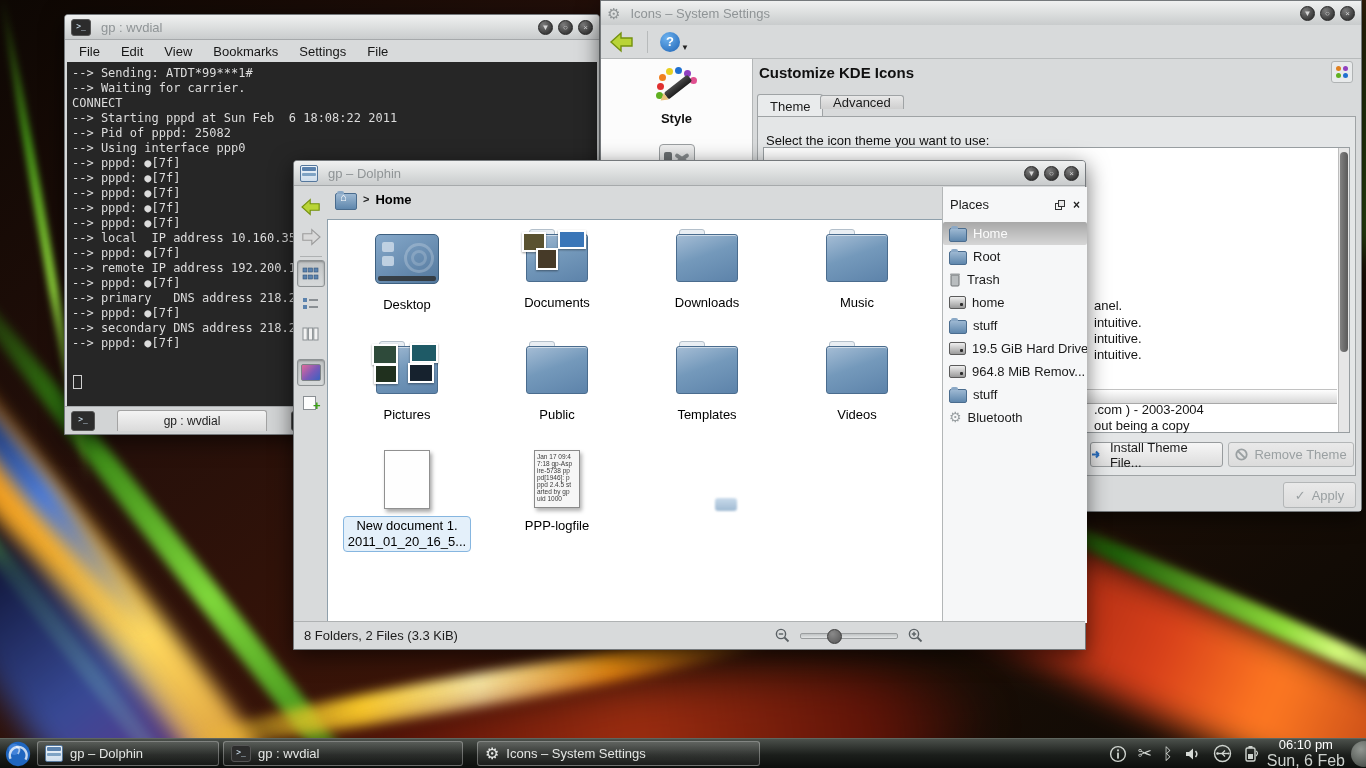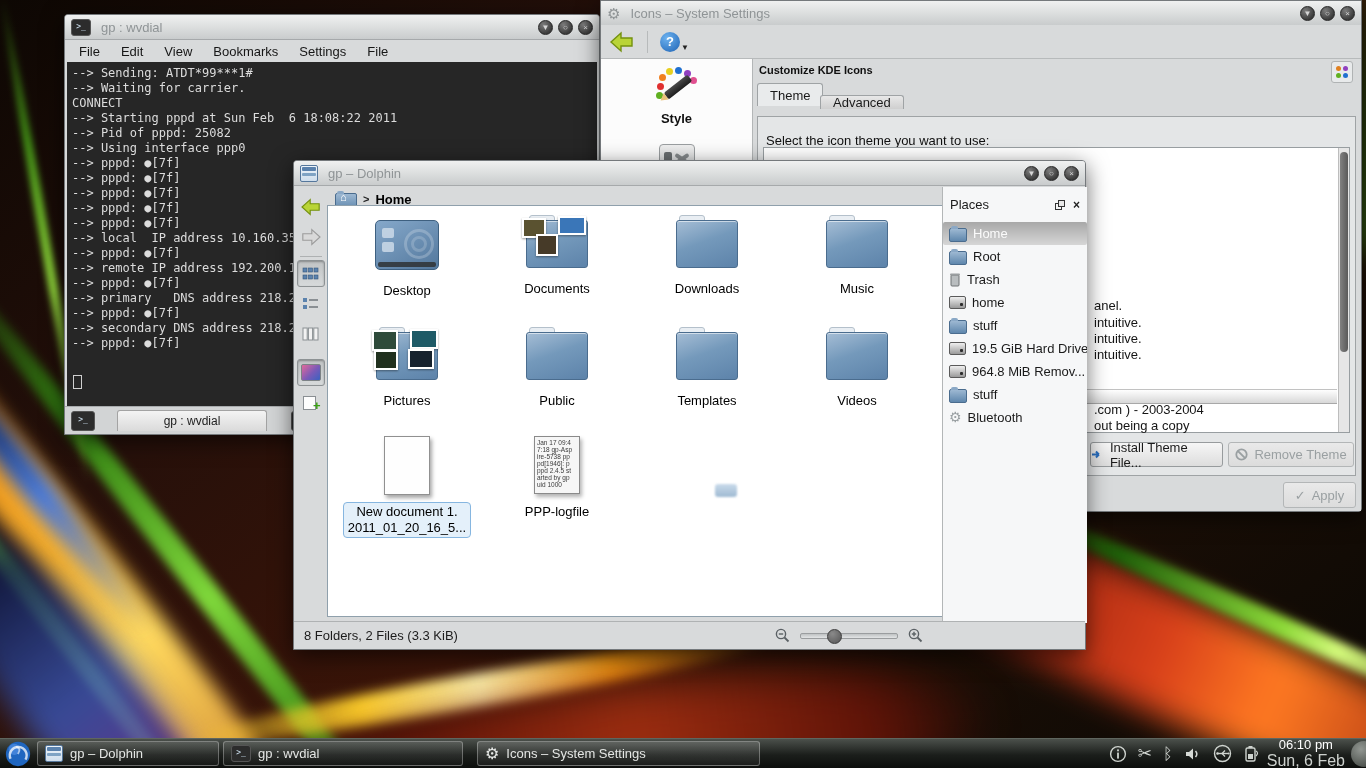--- a/index.html
+++ b/index.html
@@ -41,21 +41,21 @@
     border:1px solid #a3a3a3;border-bottom:none;border-radius:3px 3px 0 0;
     display:flex;align-items:center;justify-content:center;font-size:12px;color:#222;box-sizing:border-box;}
   
   #settings{left:600px;top:0;width:762px;height:512px;z-index:20;border-radius:0 0 4px 4px;}
   #settings .abs{position:absolute;box-sizing:border-box;}
   .ss-toolbar{left:0;right:0;top:24px;height:34px;background:#d8dadb;
     border-bottom:1px solid #b7babb;display:flex;align-items:center;gap:12px;padding:0 8px;}
   .ss-sidebar{left:0;top:58px;width:152px;bottom:0;background:#fcfcfc;
     border-right:1px solid #b3b6b7;display:flex;flex-direction:column;align-items:center;padding-top:8px;}
   .ss-main-bg{left:153px;top:58px;right:0;bottom:0;background:#d8dadb;}
-  .ss-heading{font-weight:bold;font-size:11px;color:#101010;}
+  .ss-heading{font-weight:bold;font-size:15px;color:#101010;}
   .tab{height:14px;font-size:13px;color:#1a1a1a;display:flex;align-items:center;
     padding:0 12px;border:1px solid #9fa3a5;border-bottom:none;border-radius:3px 3px 0 0;
     background:linear-gradient(#e8e8e8,#cfcfcf);box-sizing:border-box;}
   .tab.active{background:#e9ebec;height:23px;}
   .tab-frame{border:1px solid #9fa3a5;background:#e4e6e7;}
   .theme-list{background:#fff;border:1px solid #989ea1;}
   .frag{position:absolute;font-size:13px;color:#151515;white-space:nowrap;}
   .silver-row{background:linear-gradient(#fefefe,#d8d8d8);border-top:1px solid #c2c2c2;
     border-bottom:1px solid #a8a8a8;}
   .sbar-track{background:#e6e6e6;border-left:1px solid #bdbdbd;}
@@ -80,21 +80,21 @@
   #dolphin .abs{position:absolute;box-sizing:border-box;}
   .crumbbar{left:33px;top:26px;width:615px;height:24px;background:#d8dadb;
     display:flex;align-items:center;gap:6px;padding:0 8px;}
   .toolcol{left:0;top:26px;width:33px;bottom:28px;background:#d8dadb;
     display:flex;flex-direction:column;align-items:center;}
   .tbtn{width:28px;height:27px;margin-top:3px;display:flex;align-items:center;
     justify-content:center;border-radius:3px;box-sizing:border-box;}
   .tbtn.pressed{background:linear-gradient(#c0c3c4,#d7dadb);
     border:1px solid #8d9294;box-shadow:inset 0 1px 2px rgba(0,0,0,.3);}
   .tsep{width:22px;height:1px;background:#aeb1b2;margin-top:6px;}
-  .dview{left:33px;top:44px;width:673px;height:412px;background:#fff;
+  .dview{left:33px;top:58px;width:673px;height:412px;background:#fff;
     border:1px solid #8fa0ac;overflow:hidden;}
   .irow{position:absolute;left:4px;display:flex;}
   .icell{width:150px;display:flex;flex-direction:column;align-items:center;}
   .ilabel{margin-top:13px;font-size:13px;color:#000;}
   .folder{position:relative;width:62px;height:48px;margin-top:8px;}
   .folder .tabf{position:absolute;top:-5px;left:3px;width:24px;height:10px;
     background:#e9eef3;border:1px solid #b4c0cb;border-radius:3px 3px 0 0;}
   .folder .bodyf{position:absolute;inset:0;border-radius:3px;border:1px solid #4a6c8e;
     background:linear-gradient(160deg,#a5bdd5 0%,#7499bb 45%,#5d83aa 100%);
     box-shadow:inset 0 1px 0 rgba(255,255,255,.55);}
@@ -269,21 +269,21 @@
     </div>
   </div>
   <div class="abs ss-main-bg"></div>
   <div class="abs ss-heading" style="left:158px;top:63px;">Customize KDE Icons</div>
   <div class="abs" style="right:8px;top:60px;width:22px;height:22px;border:1px solid #b0b3b4;border-radius:3px;background:#e8eaeb;">
     <span style="position:absolute;left:4px;top:4px;width:5px;height:5px;border-radius:50%;background:#e08020;"></span>
     <span style="position:absolute;right:4px;top:4px;width:5px;height:5px;border-radius:50%;background:#9040c0;"></span>
     <span style="position:absolute;left:4px;bottom:4px;width:5px;height:5px;border-radius:50%;background:#60b020;"></span>
     <span style="position:absolute;right:4px;bottom:4px;width:5px;height:5px;border-radius:50%;background:#2070d0;"></span>
   </div>
-  <div class="abs tab active" style="left:156px;top:82px;">Theme</div>
+  <div class="abs tab active" style="left:156px;top:93px;">Theme</div>
   <div class="abs tab" style="left:219px;top:94px;">Advanced</div>
   <div class="abs tab-frame" style="left:156px;top:115px;width:599px;height:360px;"></div>
   <div class="abs" style="left:165px;top:124px;font-size:13px;color:#111;margin-top:8px;">Select the icon theme you want to use:</div>
   <div class="abs theme-list" style="left:162px;top:146px;width:587px;height:286px;"></div>
   <div class="frag" style="left:493px;top:297px;">anel.</div>
   <div class="frag" style="left:493px;top:314px;">intuitive.</div>
   <div class="frag" style="left:493px;top:330px;">intuitive.</div>
   <div class="frag" style="left:493px;top:346px;">intuitive.</div>
   <div class="abs silver-row" style="left:163px;top:388px;width:573px;height:15px;"></div>
   <div class="abs sbar-track" style="left:737px;top:147px;width:11px;height:284px;">

